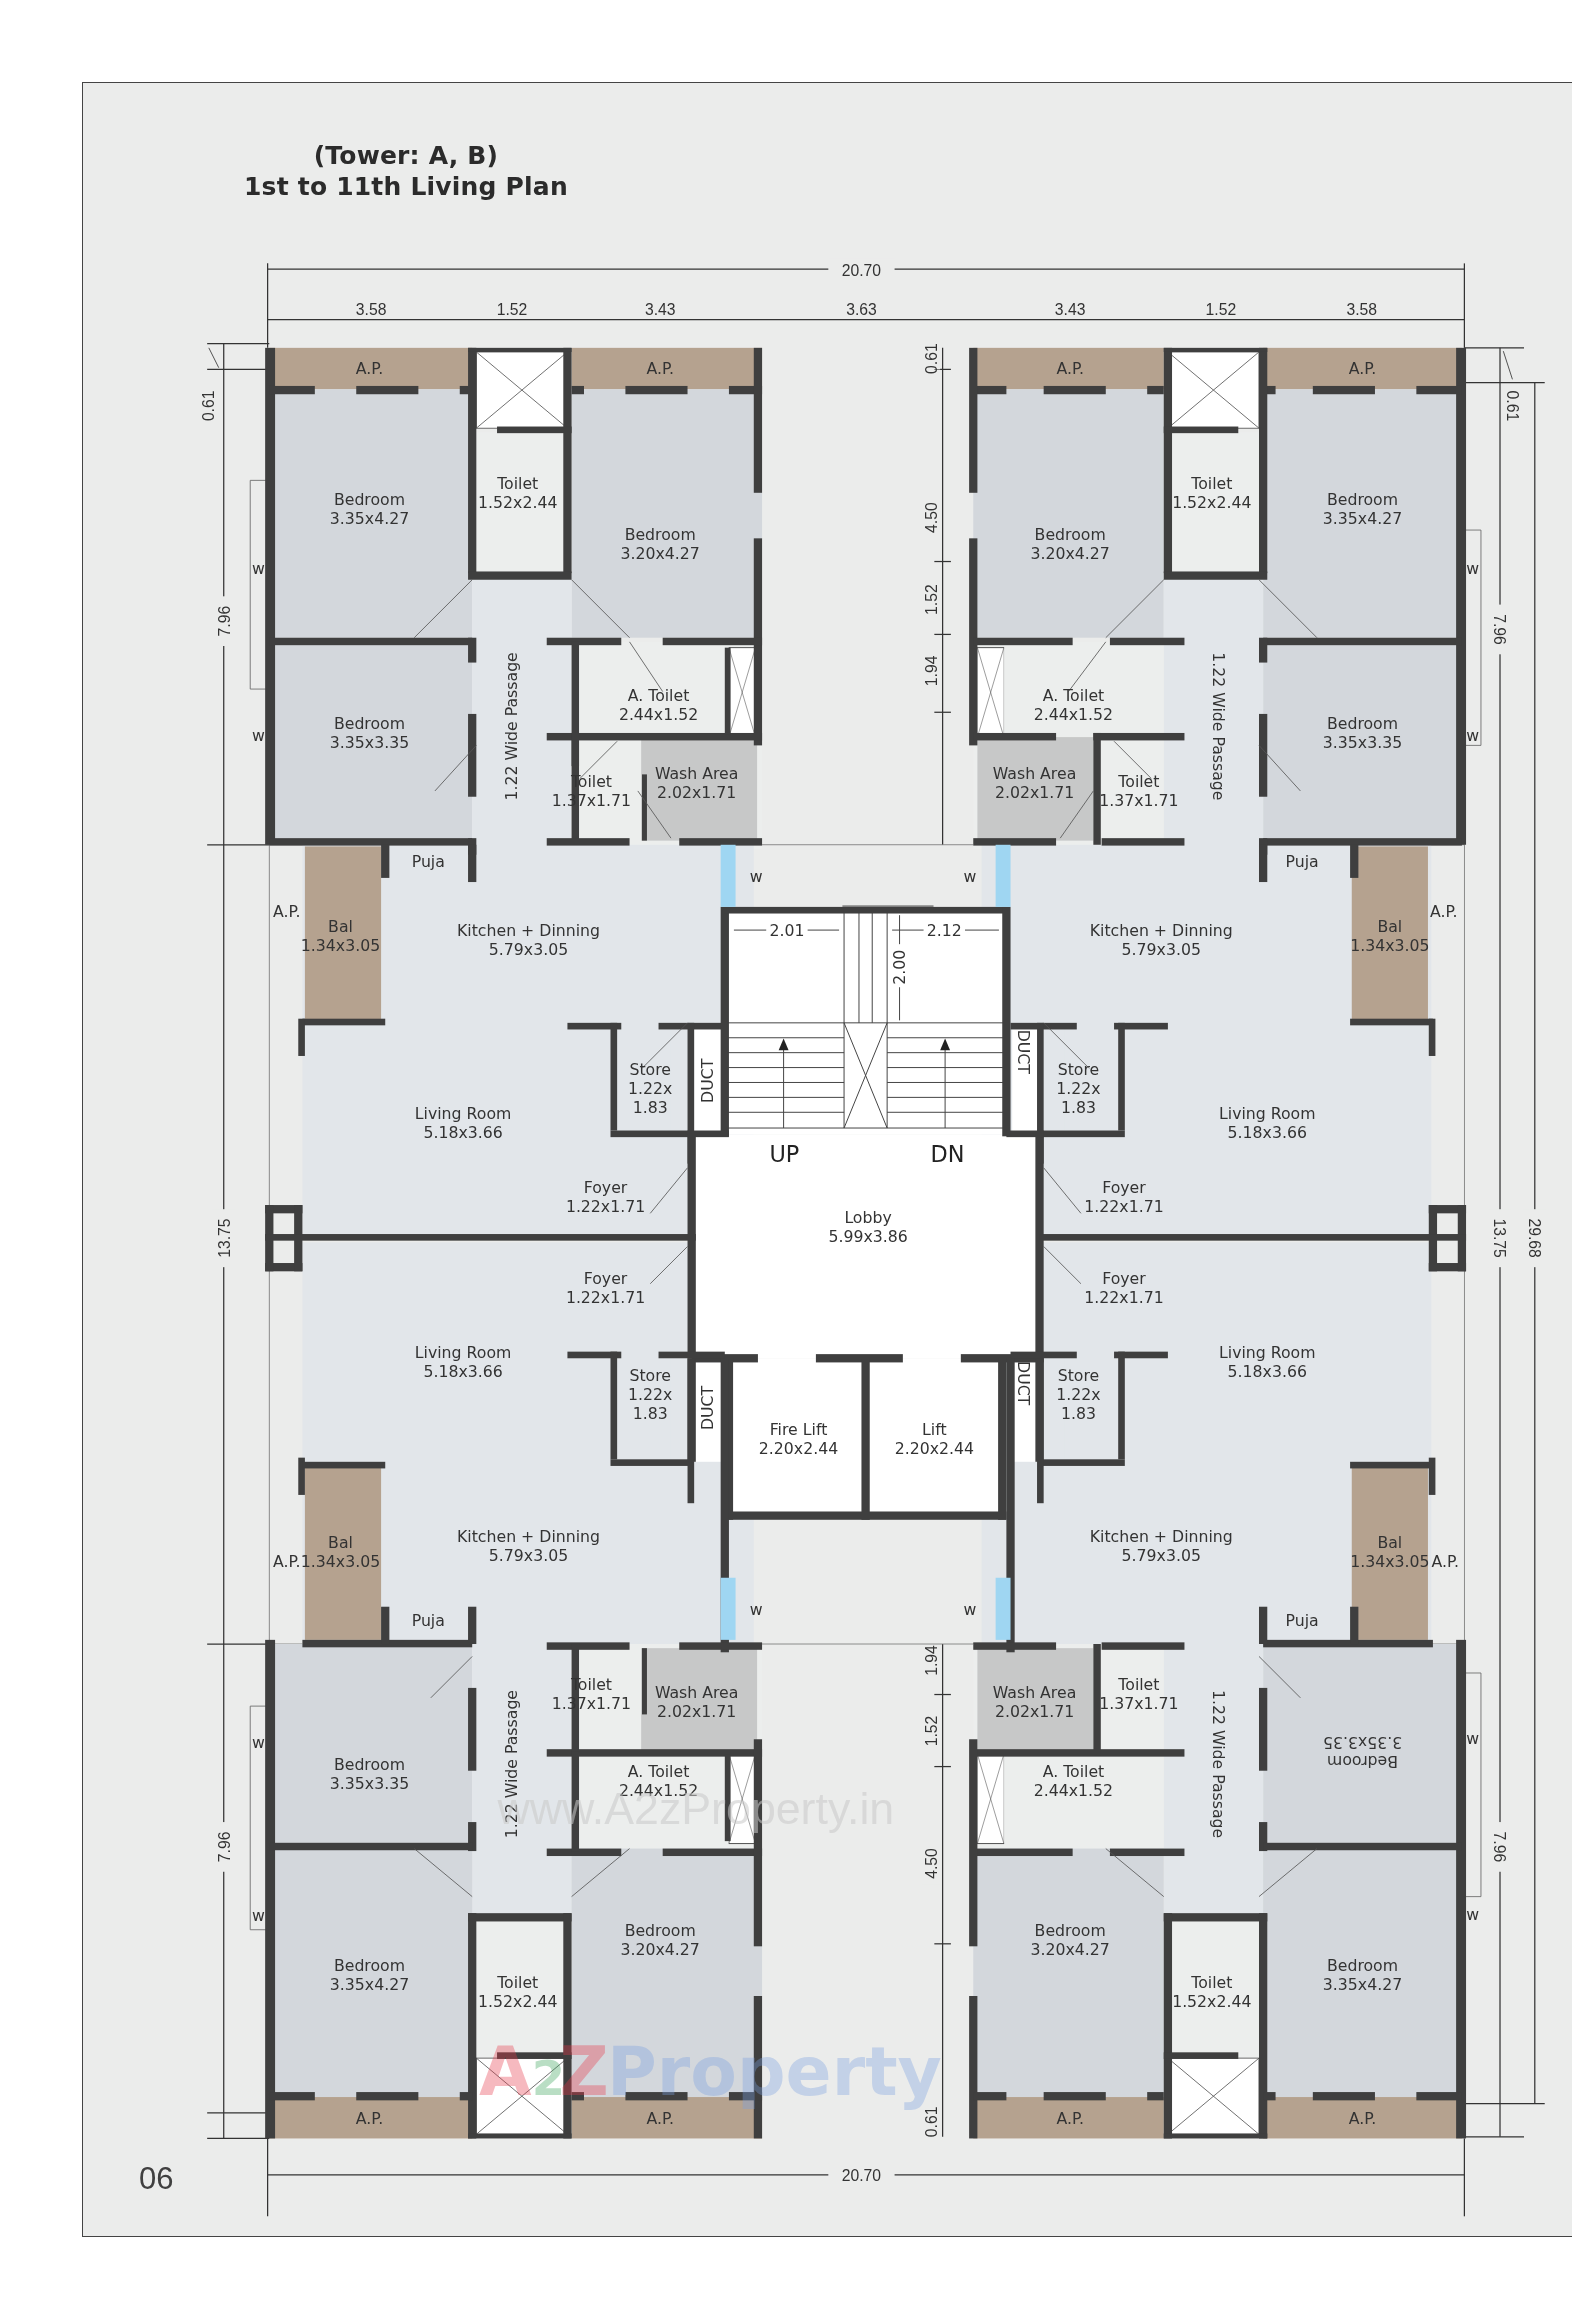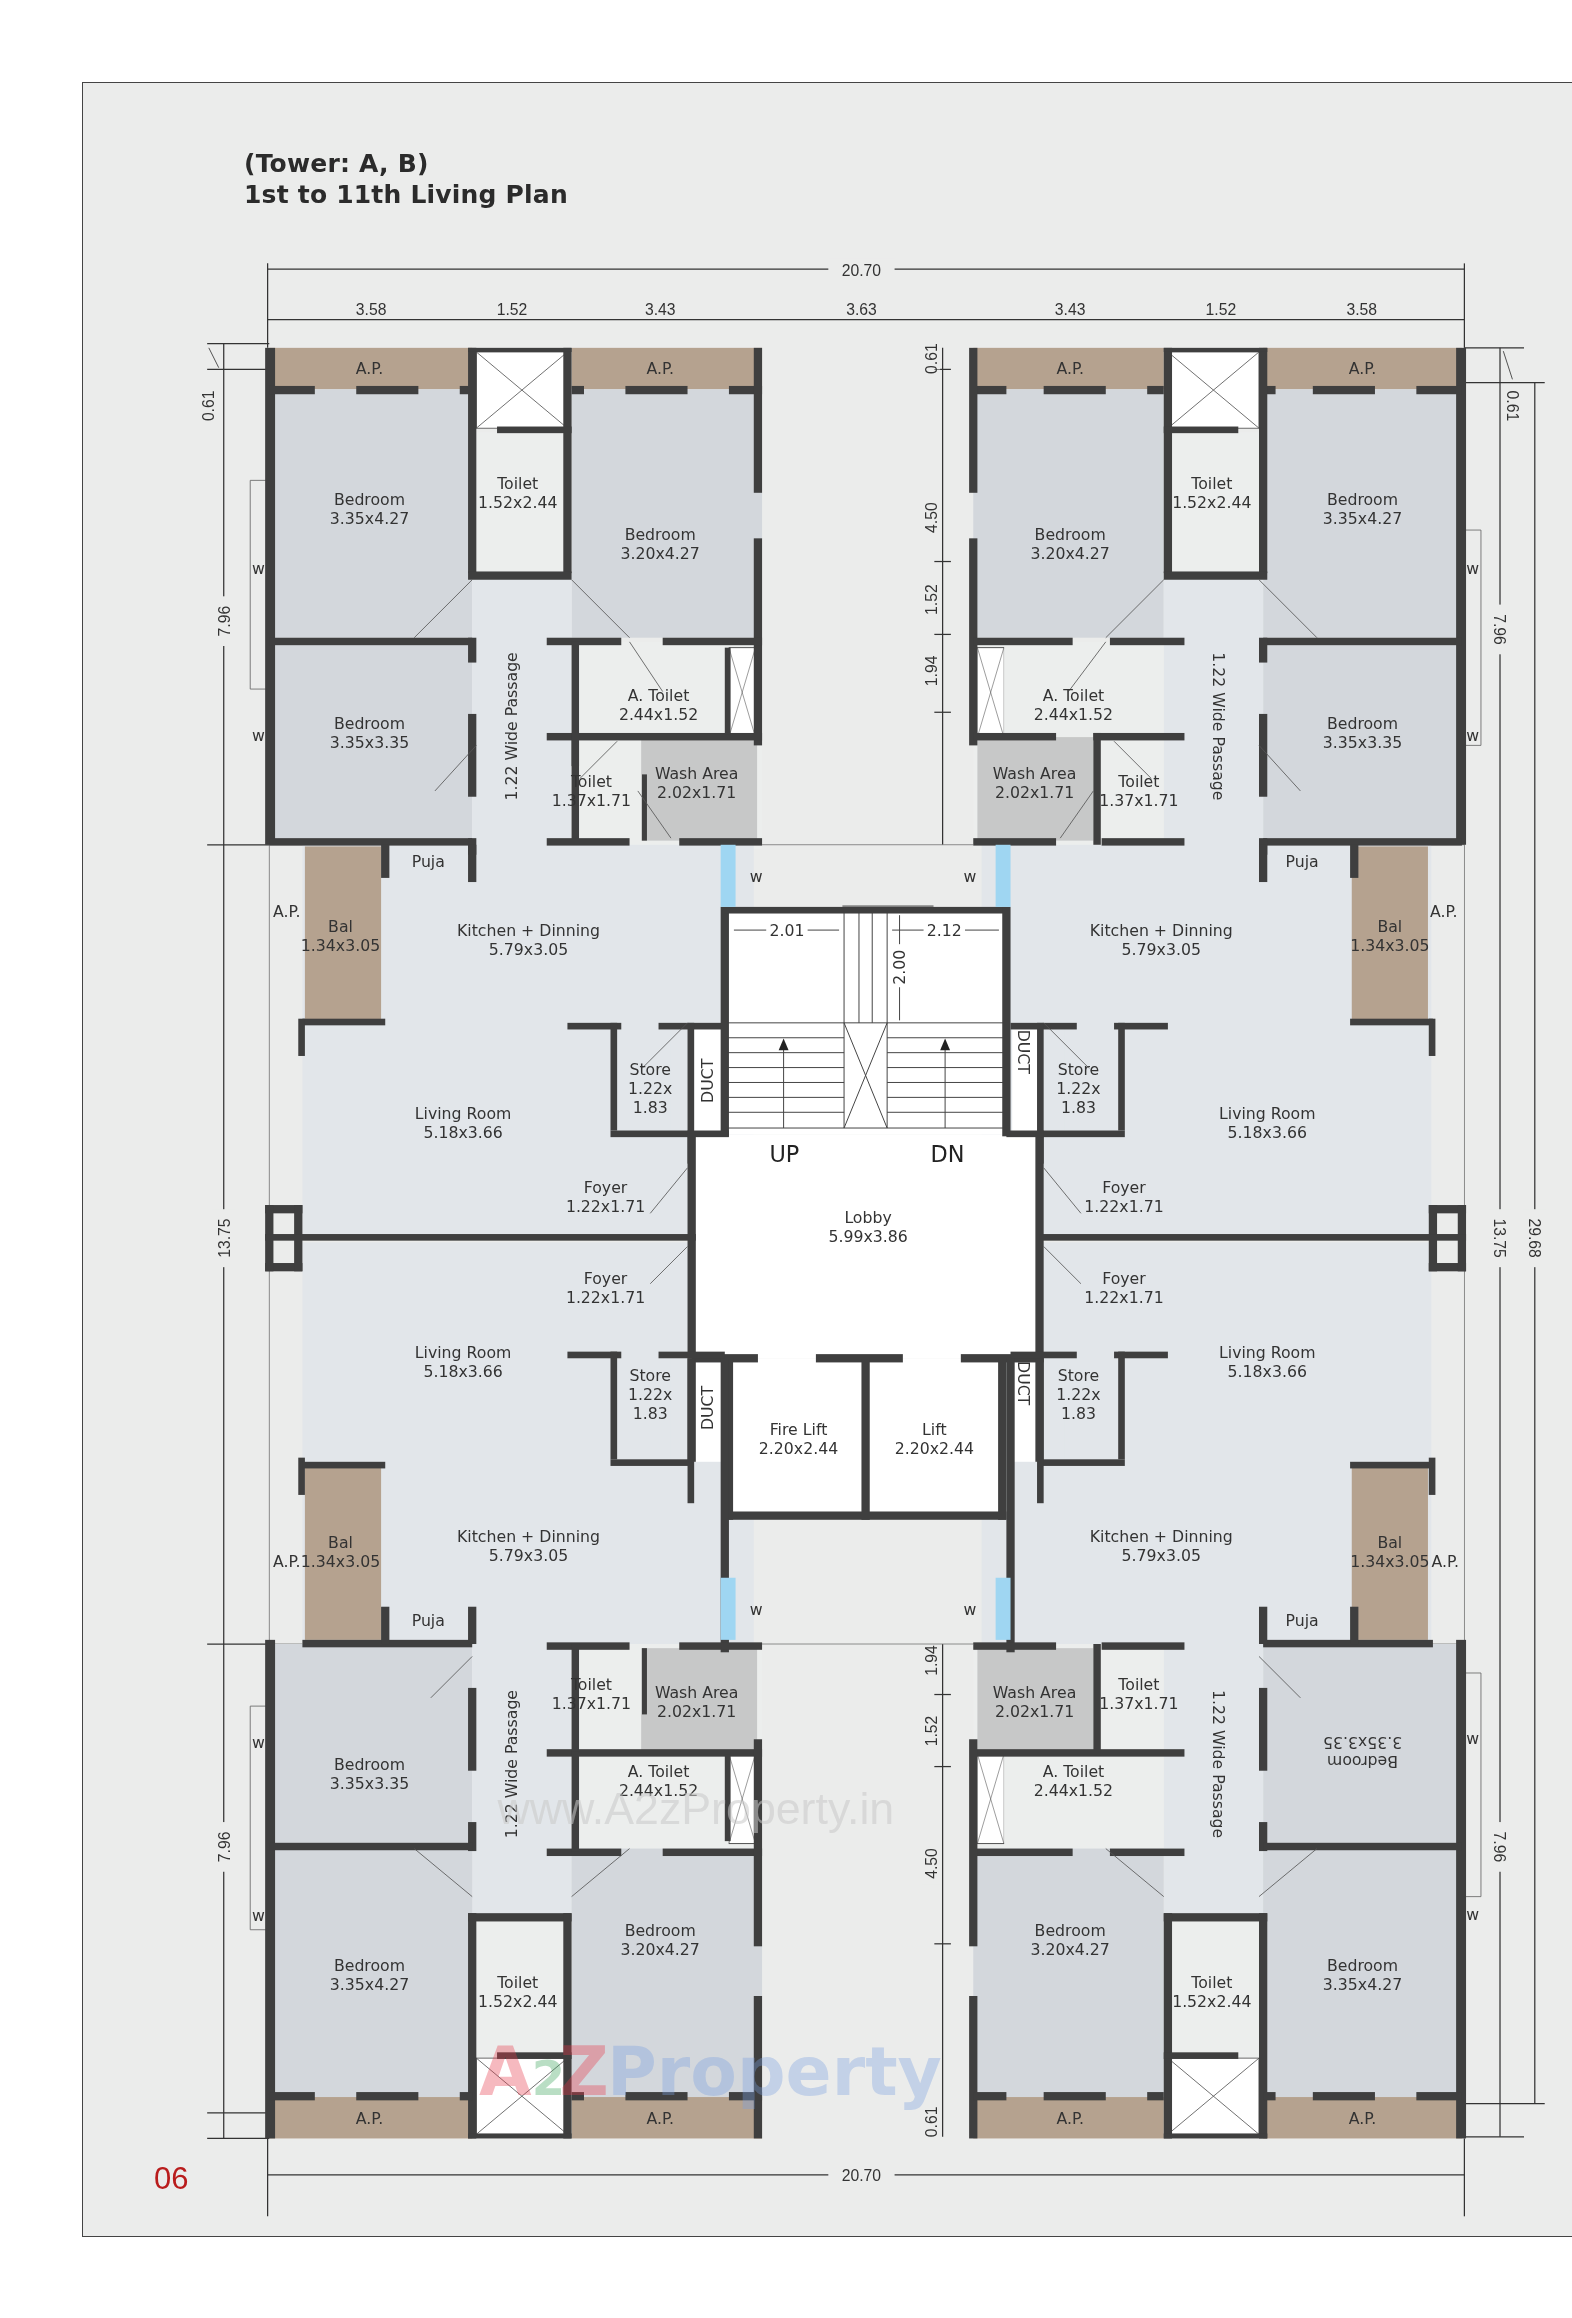--- a/index.html
+++ b/index.html
@@ -1,19 +1,19 @@
 <!DOCTYPE html>
 <html style="font-size:13.2px"><head>
 <meta charset="utf-8">
 <style>
   html, body { margin: 0; padding: 0; background: #ffffff; }
   body { width: 1573px; height: 2319px; position: relative; overflow: hidden; font-family: "DejaVu Sans", sans-serif; }
   .sheet { position: absolute; left: 82px; top: 82px; width: 1491px; height: 2155px; background: #ebeceb; border-top: 1.7px solid #444; border-left: 1.7px solid #444; border-bottom: 1.7px solid #444; box-sizing: border-box; }
-  .title { position: absolute; left: 244px; top: 148px; font-family: "DejaVu Sans", sans-serif; font-weight: bold; font-size: 25px; line-height: 31px; color: #2b2b2b; letter-spacing: 0.2px; }
-  .page-no { position: absolute; left: 154px; top: 2161px; font-family: "Liberation Sans", sans-serif; font-size: 31px; color: #b91c1c; }
+  .title { position: absolute; left: 244px; top: 140px; font-family: "DejaVu Sans", sans-serif; font-weight: bold; font-size: 25px; line-height: 31px; color: #2b2b2b; letter-spacing: 0.2px; text-align: center; }
+  .page-no { position: absolute; left: 139px; top: 2161px; font-family: "Liberation Sans", sans-serif; font-size: 31px; color: #404040; }
   svg { position: absolute; left: 0; top: 0; }
   .lbl { font-family: "DejaVu Sans", sans-serif; font-size: 19px; fill: #333; text-anchor: middle; }
   .dim { font-family: "Liberation Sans", sans-serif; font-size: 19px; fill: #333; text-anchor: middle; }
   .big { font-family: "DejaVu Sans", sans-serif; font-size: 27px; fill: #222; text-anchor: middle; }
   .wm1 { font-family: "Liberation Sans", sans-serif; font-size: 54px; fill: #c9c9c9; opacity: 0.55; text-anchor: middle; }
   .wm2 { font-family: "DejaVu Sans", sans-serif; font-weight: bold; font-size: 82px; opacity: 0.35; text-anchor: middle; }
 </style>
 </head>
 <body>
 

